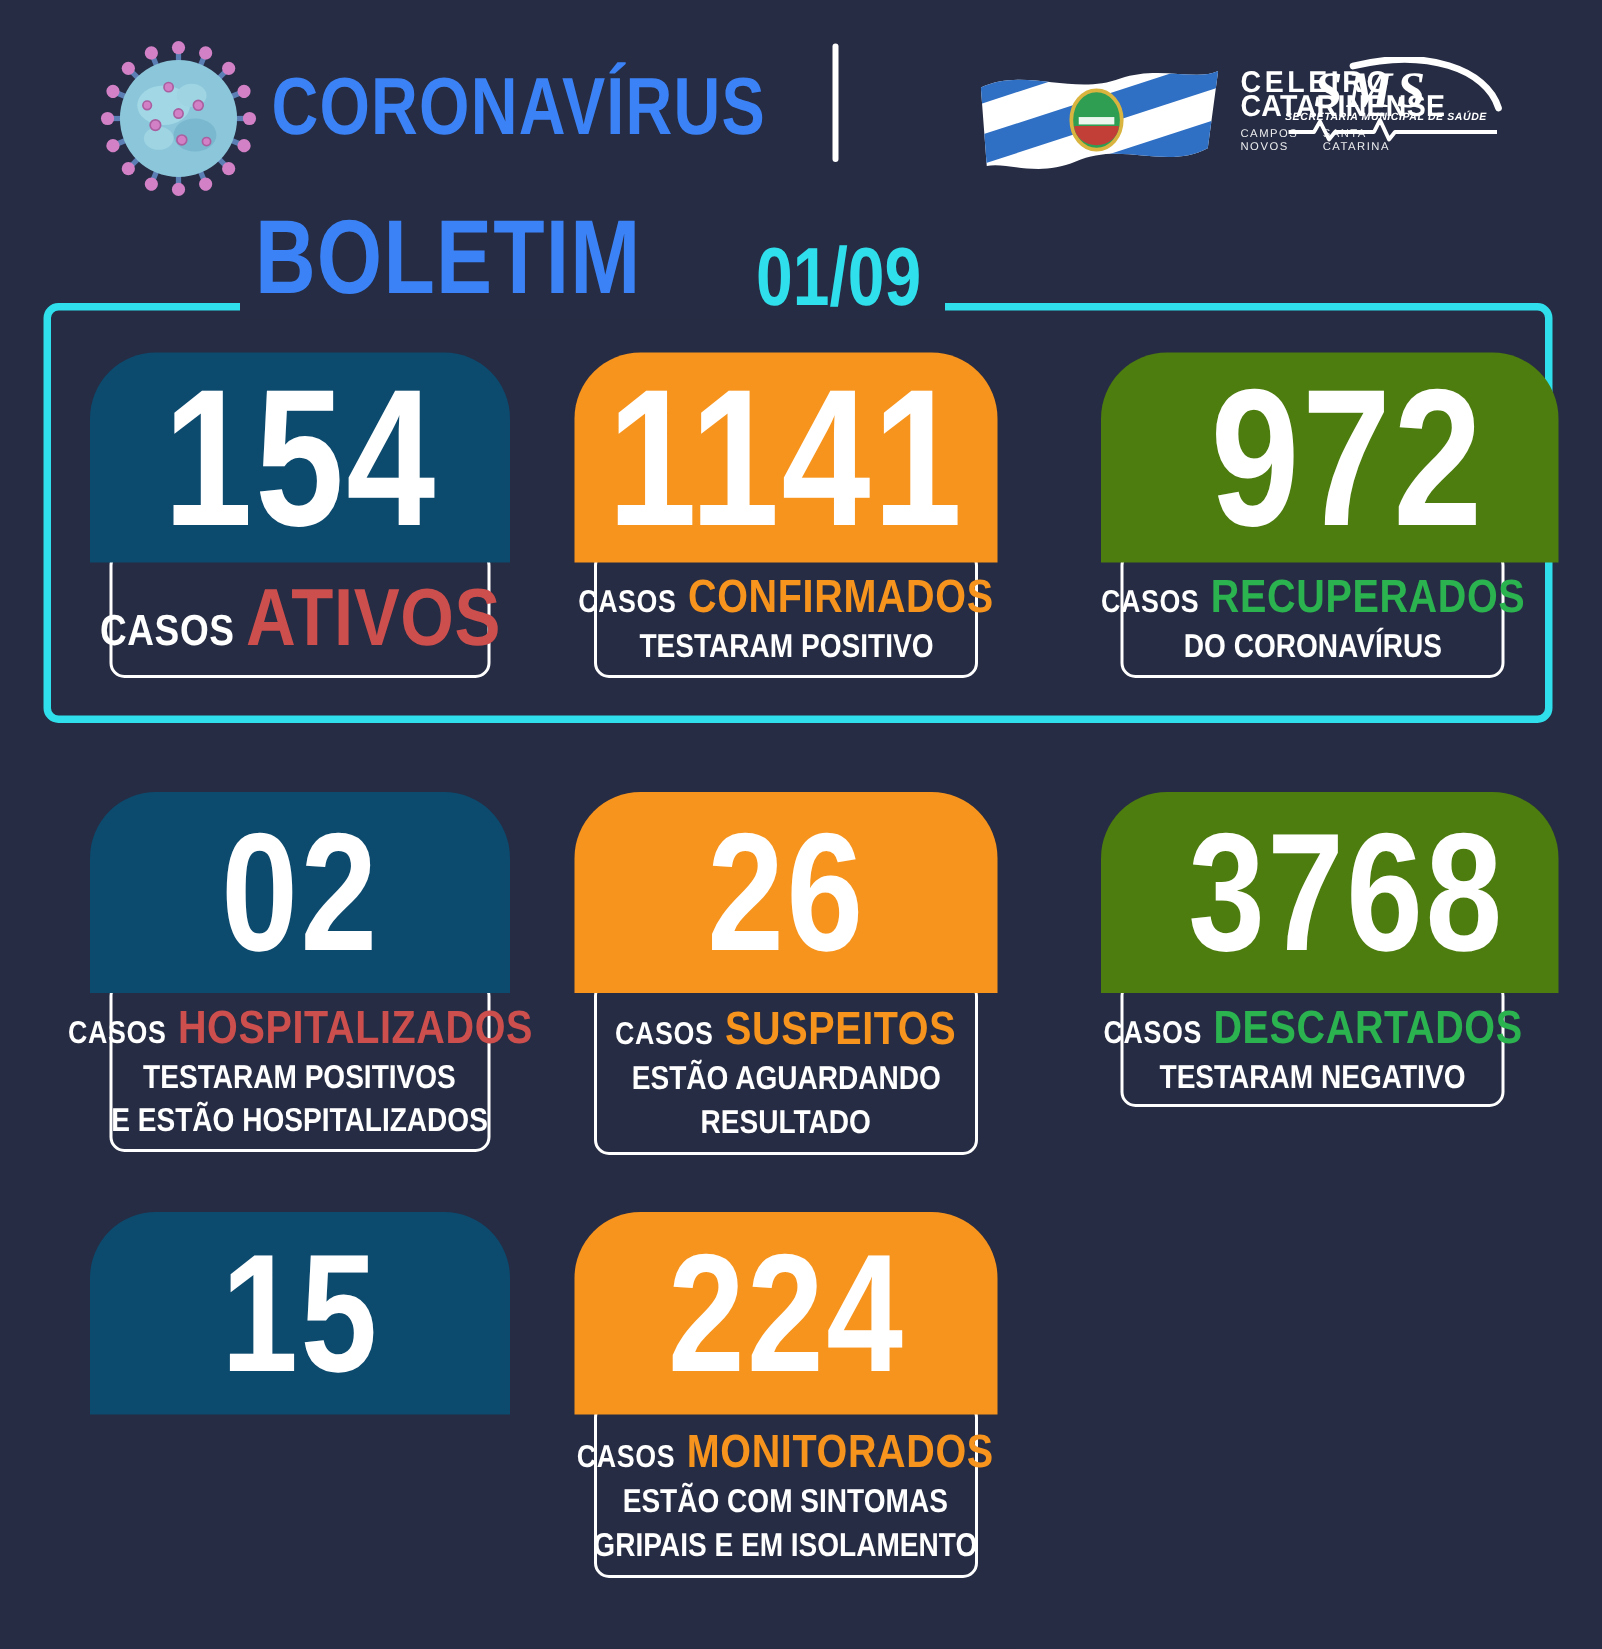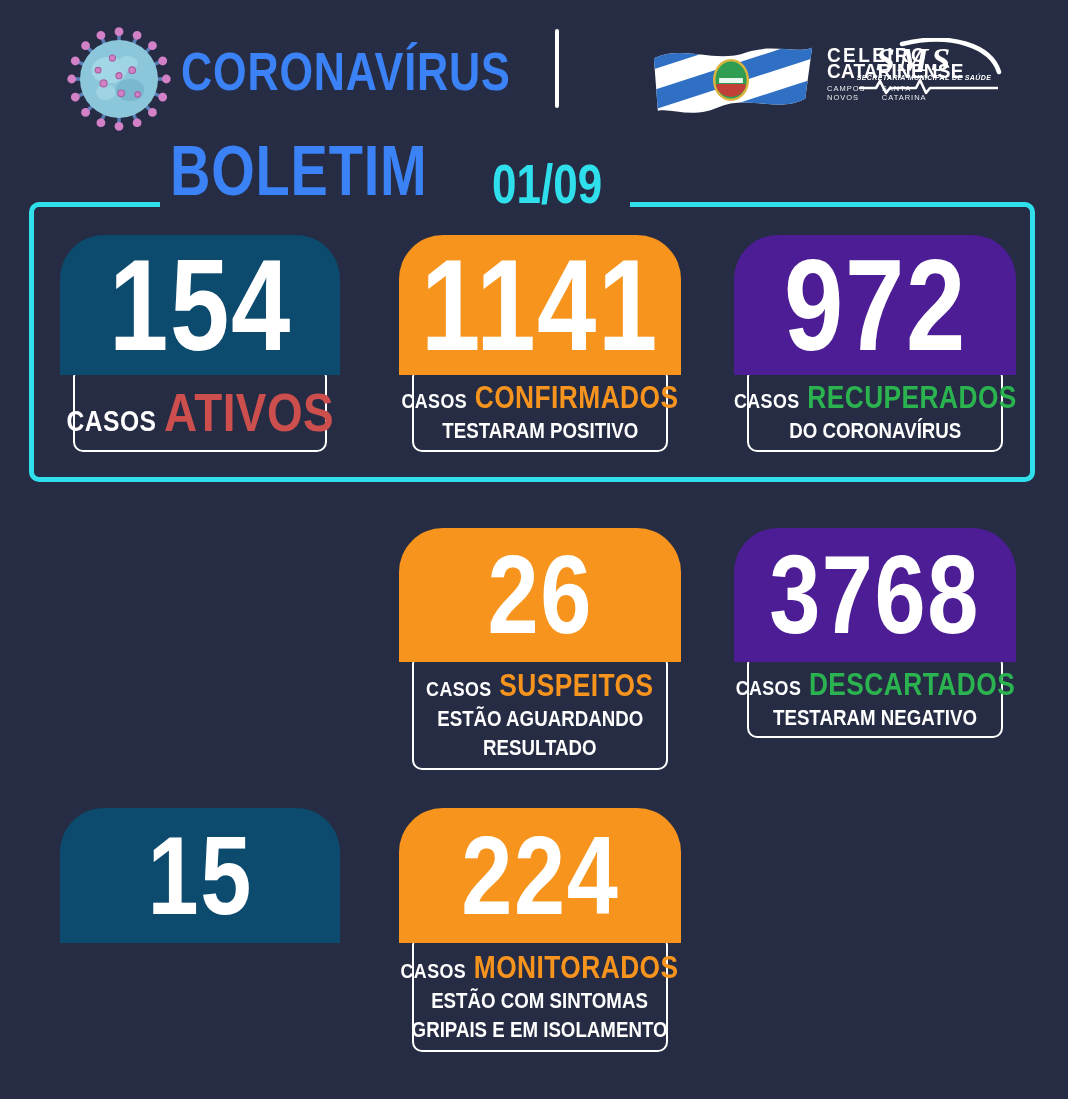--- a/index.html
+++ b/index.html
@@ -19,31 +19,31 @@
   .celeiro .tag{display:flex;justify-content:space-between;width:112px;font-size:7.5px;
                 letter-spacing:1px;margin-top:4px;opacity:.92;}
   .sms{position:absolute;left:856px;top:38px;width:146px;height:58px;}
 
   
   .frame{position:absolute;left:29px;top:202px;width:1006px;height:280px;box-sizing:border-box;
          border:5px solid #2fe0ec;border-radius:10px;}
   .frame-mask{position:absolute;left:160px;top:196px;width:470px;height:17px;background:#262c43;}
   .boletim{position:absolute;left:170px;top:136px;font-size:70px;font-weight:bold;color:#3b82f6;
            line-height:1;letter-spacing:1px;white-space:nowrap;}
-  .bdate{position:absolute;left:492px;top:157px;font-size:55px;font-weight:bold;color:#2fe0ec;
+  .bdate{position:absolute;left:504px;top:157px;font-size:55px;font-weight:bold;color:#2fe0ec;
          line-height:1;white-space:nowrap;}
 
   
   .card{position:absolute;}
-  .c1{left:60px;width:280px;} .c2{left:399px;width:282px;} .c3{left:734px;width:282px;}
+  .c1{left:60px;width:280px;} .c2{left:383px;width:282px;} .c3{left:734px;width:282px;}
   .r1{top:235px;} .r2{top:528px;} .r3{top:808px;}
   .num-block{position:relative;z-index:2;width:100%;border-radius:44px 44px 0 0;
              display:flex;align-items:center;justify-content:center;}
   .r1 .num-block{height:140px;} .r2 .num-block{height:134px;} .r3 .num-block{height:135px;}
-  .bg-red{background:#0c4a6e;justify-content:center;} .bg-orange{background:#f7941e;} .bg-green{background:#4c1d95;}
+  .bg-red{background:#0c4a6e;justify-content:center;} .bg-orange{background:#f7941e;} .bg-green{background:#4d7c0f;padding-left:23px;}
   .num{font-weight:bold;color:#ffffff;line-height:1;letter-spacing:2px;
        display:inline-block;transform:scaleX(0.82);}
   .r1 .num{font-size:130px;} .r2 .num{font-size:112px;} .r3 .num{font-size:112px;}
   .label-box{position:relative;z-index:1;margin:-8px 13px 0 13px;box-sizing:border-box;
              border:2.5px solid #ffffff;border-radius:10px;
              display:flex;flex-direction:column;align-items:center;justify-content:center;
              padding-top:8px;text-align:center;}
   .lb85{height:85px;} .lb114{height:114px;} .lb116{height:116px;} .lb84{height:84px;}
   .lb115{height:115px;} .lb117{height:117px;}
   .label-line{line-height:1.1;white-space:nowrap;transform:scaleX(0.85);margin-bottom:2px;}
@@ -225,20 +225,32 @@
       <span class="num">972</span>
     </div>
     <div class="label-box lb85">
       <div class="label-line">
         <span class="casos">CASOS</span><span class="accent acc-green">RECUPERADOS</span>
       </div>
       <div class="sub">DO CORONAVÍRUS</div>
     </div>
   </div>
 
+  <div class="card c1 r2">
+    <div class="num-block bg-red">
+      <span class="num">02</span>
+    </div>
+    <div class="label-box lb114">
+      <div class="label-line">
+        <span class="casos">CASOS</span><span class="accent acc-red">HOSPITALIZADOS</span>
+      </div>
+      <div class="sub">TESTARAM POSITIVOS</div>
+      <div class="sub">E ESTÃO HOSPITALIZADOS</div>
+    </div>
+  </div>
 
   <div class="card c2 r2">
     <div class="num-block bg-orange">
       <span class="num">26</span>
     </div>
     <div class="label-box lb116">
       <div class="label-line">
         <span class="casos">CASOS</span><span class="accent acc-orange">SUSPEITOS</span>
       </div>
       <div class="sub">ESTÃO AGUARDANDO</div>

